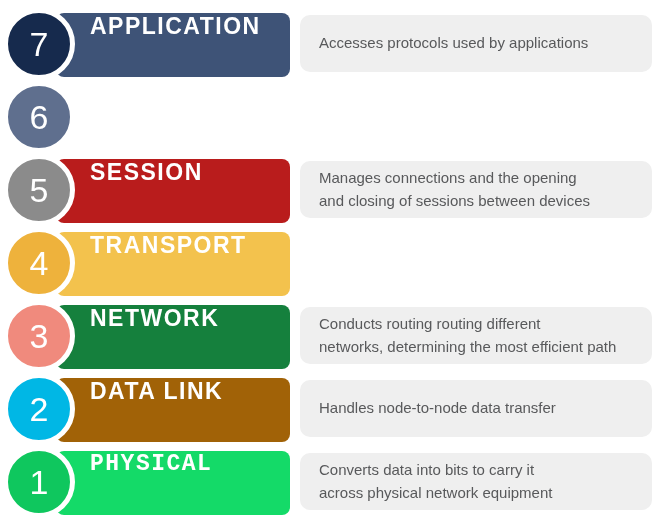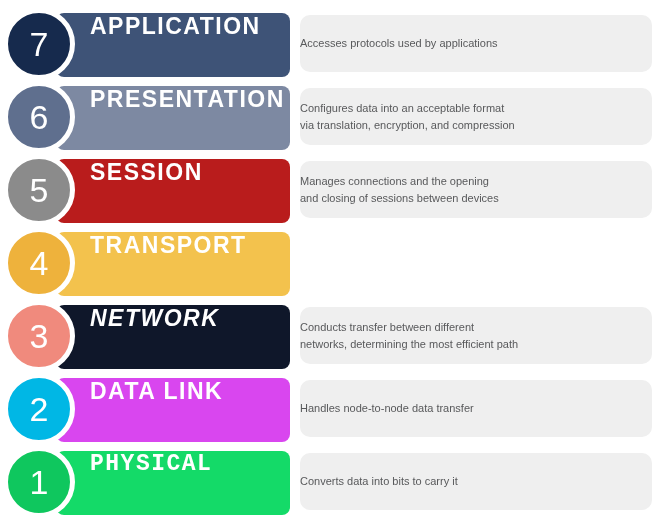--- a/index.html
+++ b/index.html
@@ -70,22 +70,22 @@
     top: 2px;
     width: 352px;
     height: 57px;
     border-radius: 10px;
     background: #efefef;
     display: flex;
     align-items: center;
   }
   .desc-text {
     margin: 0;
-    padding-left: 0;
-    font-size: 11px;
+    padding-left: 19px;
+    font-size: 15px;
     line-height: 1.5;
     color: #58595b;
   }
 </style>
 </head>
 <body>
 
 <div class="canvas">
   <div class="rows">
 
@@ -97,31 +97,22 @@
         <span class="num">7</span>
       </div>
       <div class="desc">
         <p class="desc-text">
           <span>Accesses protocols used by applications</span><br>
         </p>
       </div>
     </div>
 
     <div class="row">
-      <div class="bar" style="background: rgb(125, 137, 162);">
-        <span class="label">PRESENTATION</span>
-      </div>
       <div class="circle" style="background: rgb(95, 111, 142);">
         <span class="num">6</span>
-      </div>
-      <div class="desc">
-        <p class="desc-text">
-          <span>Configures data into an acceptable format</span><br>
-          <span>via translation, encryption, and compression</span>
-        </p>
       </div>
     </div>
 
     <div class="row">
       <div class="bar" style="background: #b91c1c;">
         <span class="label">SESSION</span>
       </div>
       <div class="circle" style="background: rgb(139, 139, 139);">
         <span class="num">5</span>
       </div>
@@ -136,36 +127,36 @@
     <div class="row">
       <div class="bar" style="background: rgb(243, 194, 77);">
         <span class="label">TRANSPORT</span>
       </div>
       <div class="circle" style="background: rgb(238, 178, 60);">
         <span class="num">4</span>
       </div>
     </div>
 
     <div class="row">
-      <div class="bar" style="background: #0f172a; font-style: italic;">
+      <div class="bar" style="background: #15803d;">
         <span class="label">NETWORK</span>
       </div>
       <div class="circle" style="background: rgb(240, 138, 125);">
         <span class="num">3</span>
       </div>
       <div class="desc">
         <p class="desc-text">
-          <span>Conducts transfer between different</span><br>
+          <span>Conducts routing routing different</span><br>
           <span>networks, determining the most efficient path</span>
         </p>
       </div>
     </div>
 
     <div class="row">
-      <div class="bar" style="background: #d946ef;">
+      <div class="bar" style="background: #a16207;">
         <span class="label">DATA LINK</span>
       </div>
       <div class="circle" style="background: rgb(0, 183, 229);">
         <span class="num">2</span>
       </div>
       <div class="desc">
         <p class="desc-text">
           <span>Handles node-to-node data transfer</span><br>
         </p>
       </div>
@@ -174,18 +165,19 @@
     <div class="row">
       <div class="bar" style="background: rgb(20, 218, 104); font-family: Liberation Mono, monospace;">
         <span class="label">PHYSICAL</span>
       </div>
       <div class="circle" style="background: rgb(15, 199, 94);">
         <span class="num">1</span>
       </div>
       <div class="desc">
         <p class="desc-text">
           <span>Converts data into bits to carry it</span><br>
+          <span>across physical network equipment</span>
         </p>
       </div>
     </div>
 
   </div>
 </div>
 
 </body></html>

